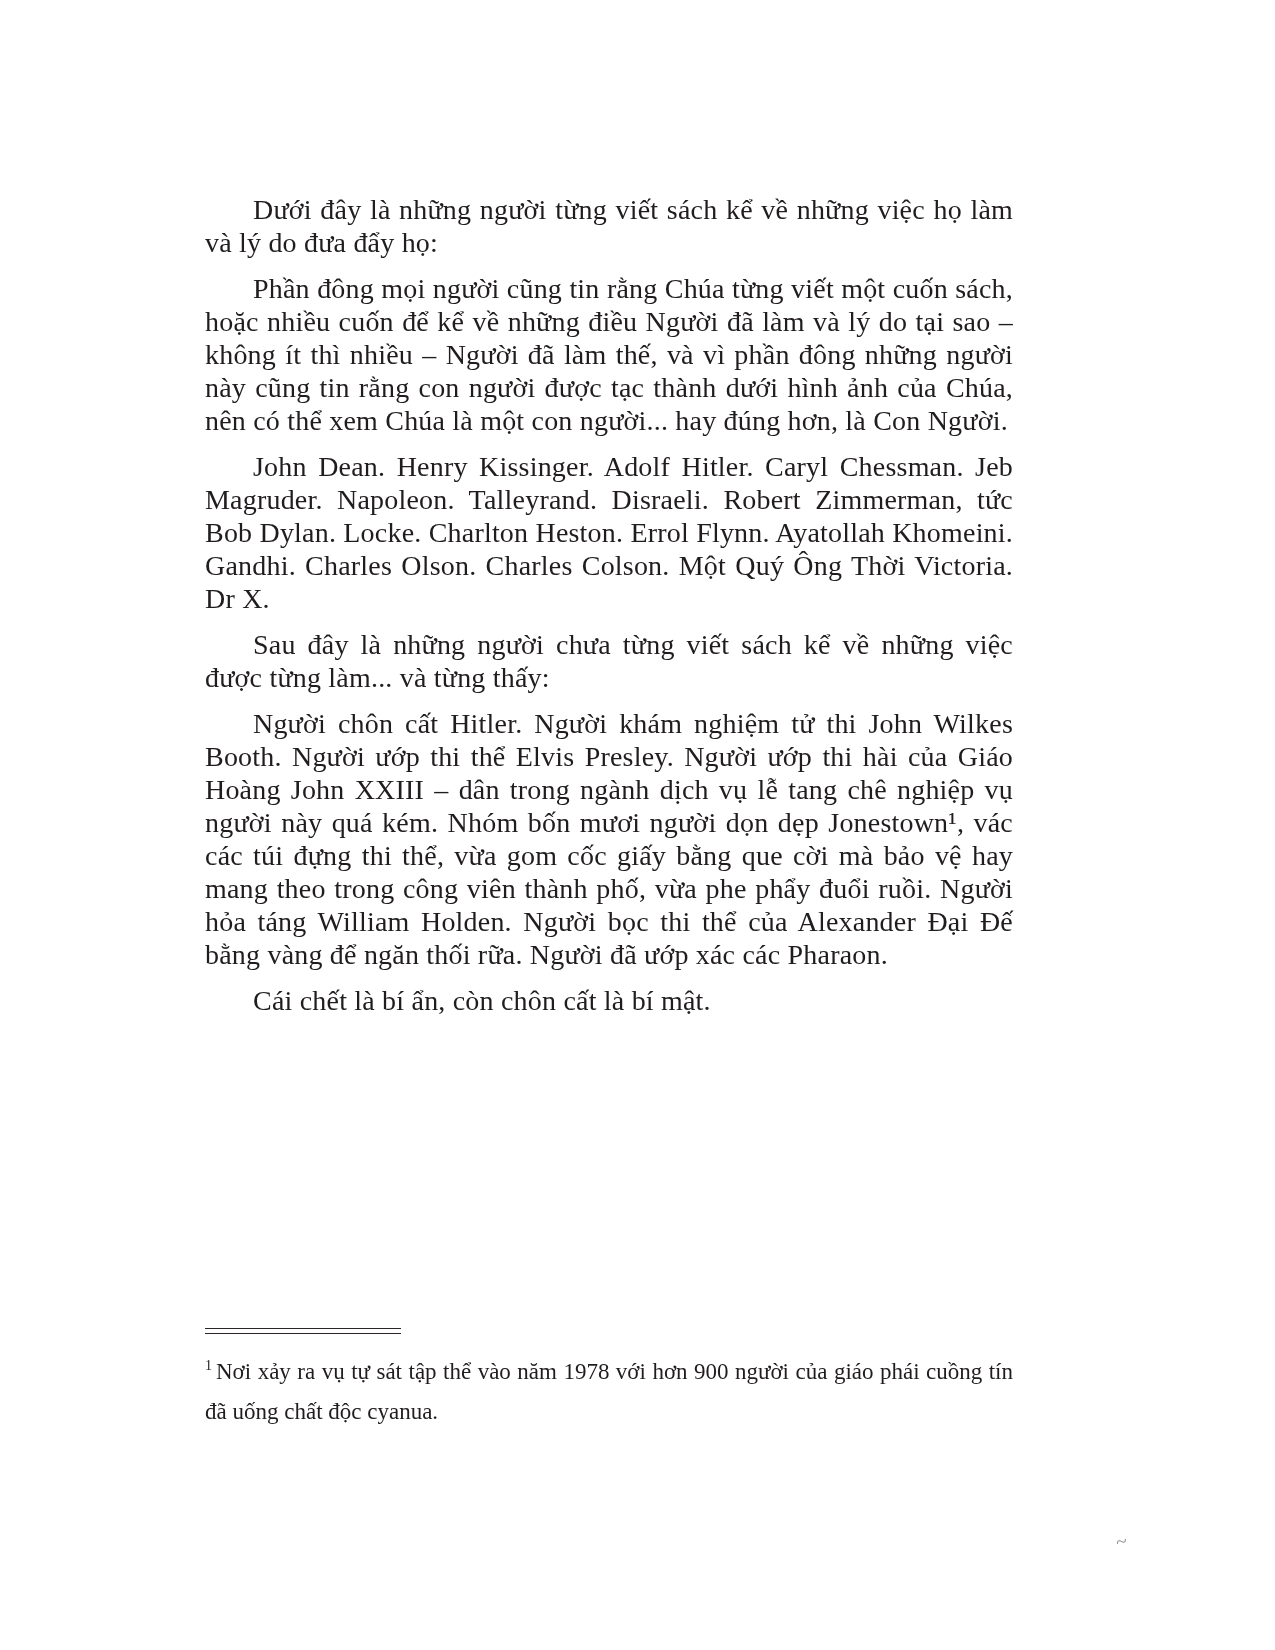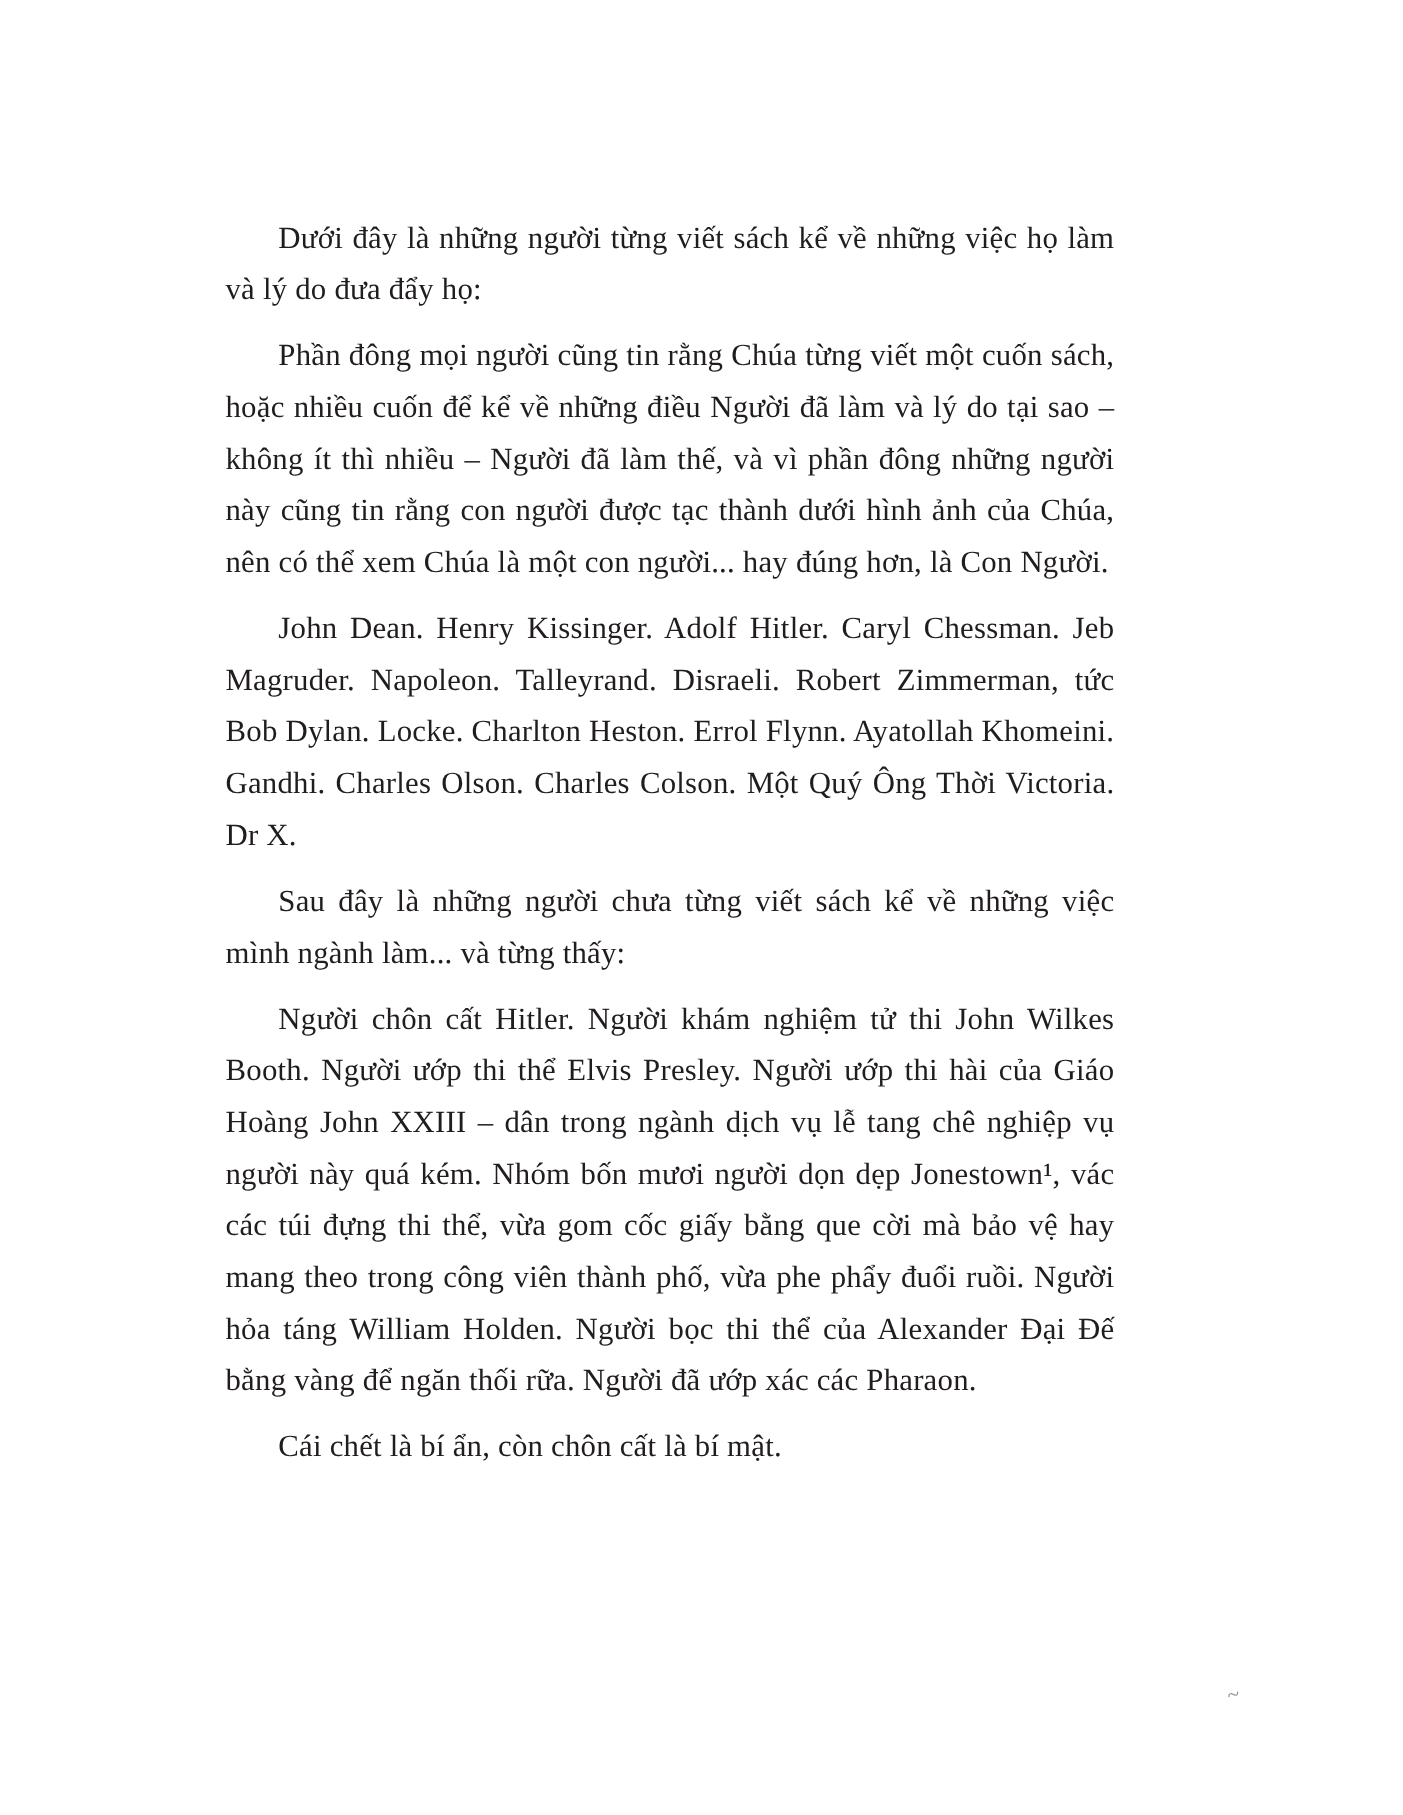--- a/index.html
+++ b/index.html
@@ -22,21 +22,21 @@
   }
   .text-block {
     position: absolute;
     left: 205px;
     top: 193px;
     width: 808px;
   }
   .text-block p {
     margin: 0 0 13px 0;
     font-size: 28px;
-    line-height: 47px;
+    line-height: 33px;
     text-align: justify;
     text-indent: 48px;
     letter-spacing: 0.2px;
   }
   .footnote-area {
     position: absolute;
     left: 205px;
     top: 1328px;
     width: 808px;
   }
@@ -70,21 +70,25 @@
 </style>
 </head>
 <body>
 
 <div class="page">
 
   <div class="text-block">
     <p>Dưới đây là những người từng viết sách kể về những việc họ làm và lý do đưa đẩy họ:</p>
     <p>Phần đông mọi người cũng tin rằng Chúa từng viết một cuốn sách, hoặc nhiều cuốn để kể về những điều Người đã làm và lý do tại sao – không ít thì nhiều – Người đã làm thế, và vì phần đông những người này cũng tin rằng con người được tạc thành dưới hình ảnh của Chúa, nên có thể xem Chúa là một con người... hay đúng hơn, là Con Người.</p>
     <p>John Dean. Henry Kissinger. Adolf Hitler. Caryl Chessman. Jeb Magruder. Napoleon. Talleyrand. Disraeli. Robert Zimmerman, tức Bob Dylan. Locke. Charlton Heston. Errol Flynn. Ayatollah Khomeini. Gandhi. Charles Olson. Charles Colson. Một Quý Ông Thời Victoria. Dr X.</p>
-    <p>Sau đây là những người chưa từng viết sách kể về những việc mình ngành làm... và từng thấy:</p>
+    <p>Sau đây là những người chưa từng viết sách kể về những việc được từng làm... và từng thấy:</p>
     <p>Người chôn cất Hitler. Người khám nghiệm tử thi John Wilkes Booth. Người ướp thi thể Elvis Presley. Người ướp thi hài của Giáo Hoàng John XXIII – dân trong ngành dịch vụ lễ tang chê nghiệp vụ người này quá kém. Nhóm bốn mươi người dọn dẹp Jonestown¹, vác các túi đựng thi thể, vừa gom cốc giấy bằng que cời mà bảo vệ hay mang theo trong công viên thành phố, vừa phe phẩy đuổi ruồi. Người hỏa táng William Holden. Người bọc thi thể của Alexander Đại Đế bằng vàng để ngăn thối rữa. Người đã ướp xác các Pharaon.</p>
     <p>Cái chết là bí ẩn, còn chôn cất là bí mật.</p>
   </div>
 
+  <div class="footnote-area">
+    <div class="footnote-rule"></div>
+    <p class="footnote"><sup>1</sup><span>Nơi xảy ra vụ tự sát tập thể vào năm 1978 với hơn 900 người của giáo phái cuồng tín đã uống chất độc cyanua.</span></p>
+  </div>
 
   <div class="corner-mark">~</div>
 
 </div>
 
 </body></html>

